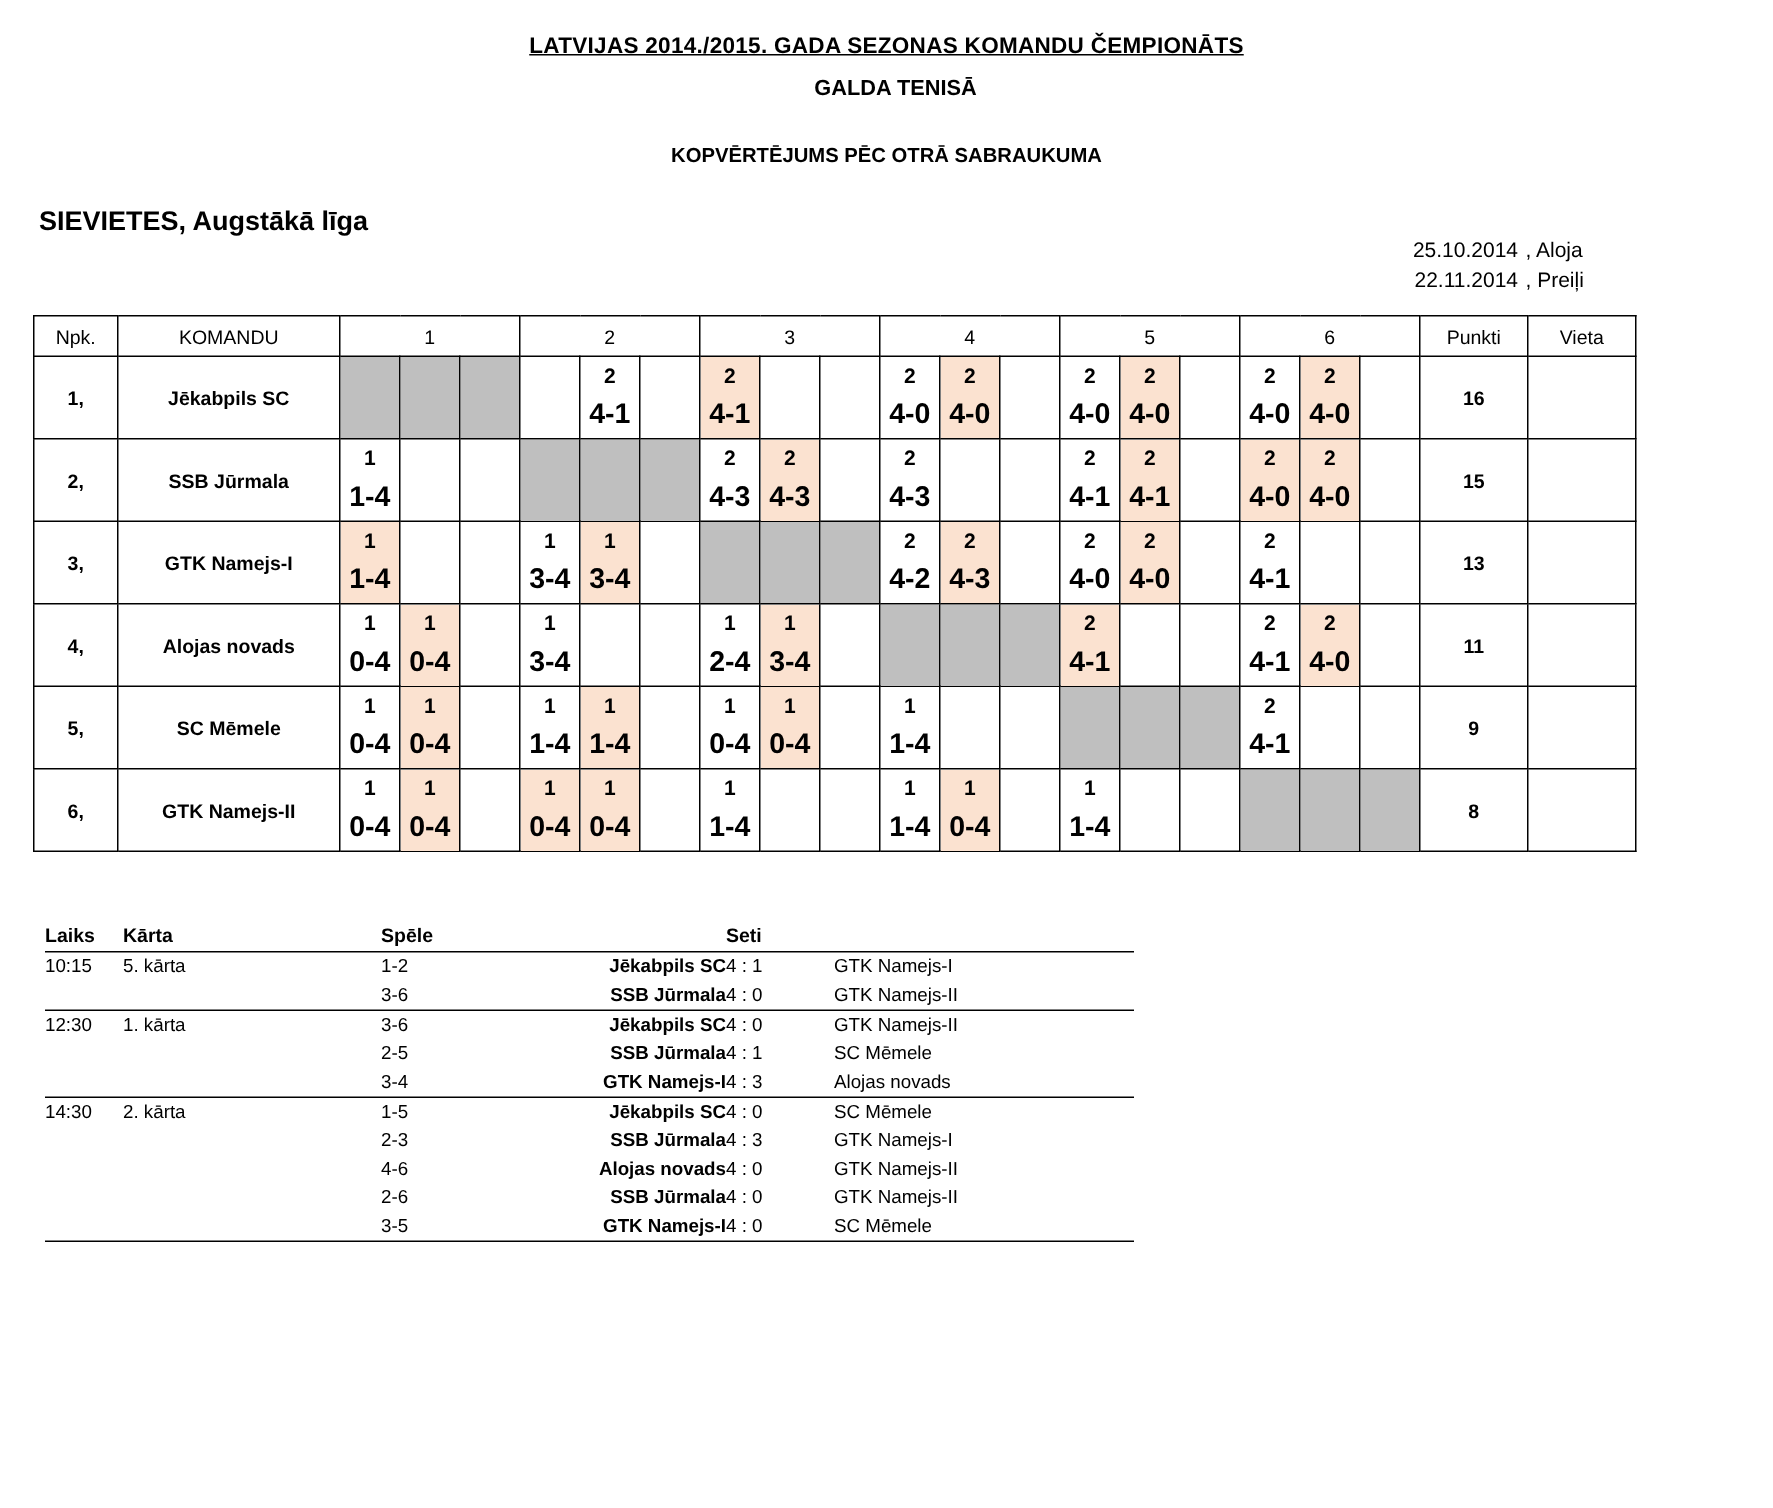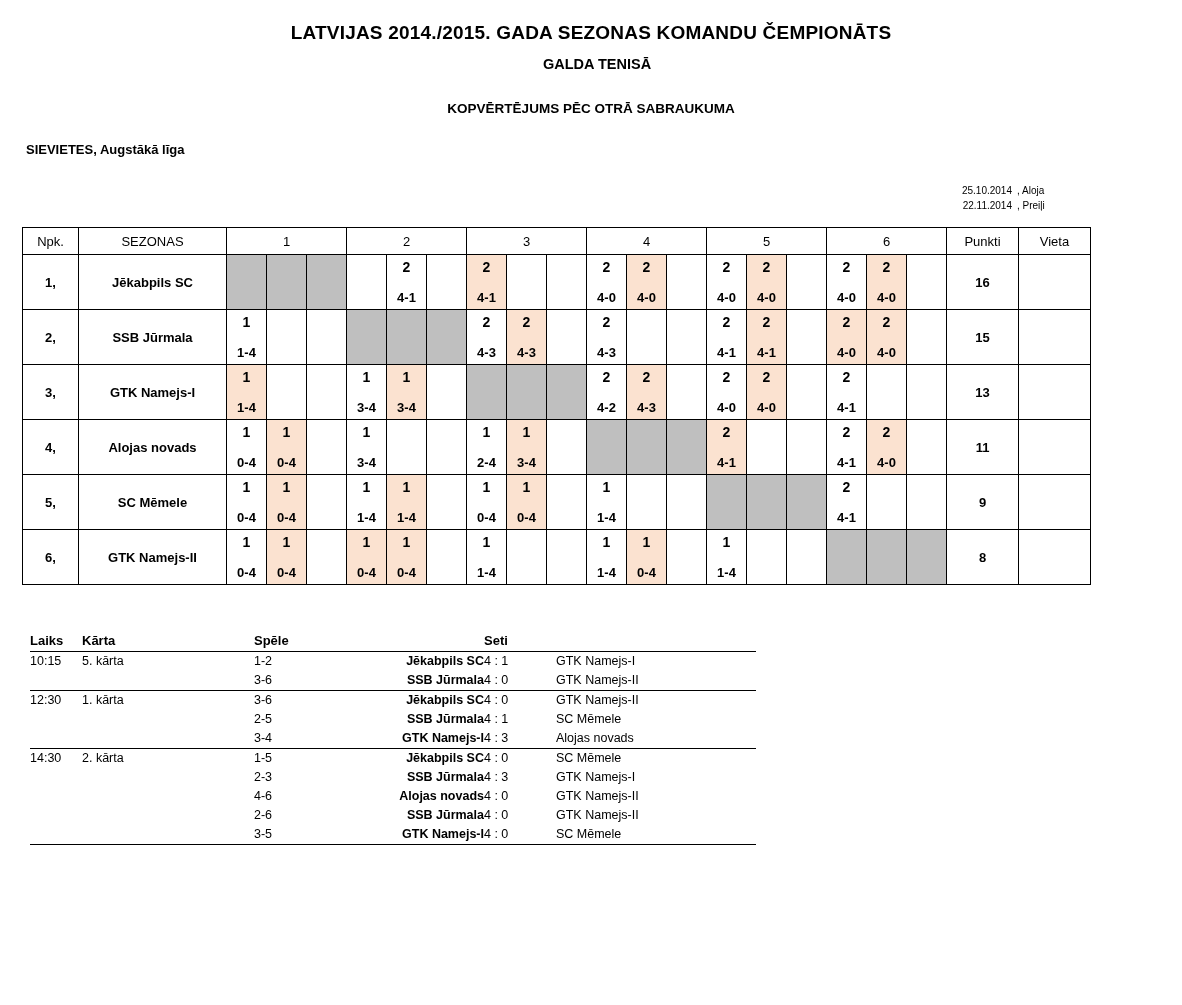--- a/index.html
+++ b/index.html
@@ -19,46 +19,47 @@
     position: relative;
     width: 1182px;
     height: 1005px;
   }
   
   .title-block {
     text-align: center;
     padding-top: 22px;
   }
   .title-line1 {
-    font-size: 19px;
+    font-size: 15px;
     font-weight: bold;
     letter-spacing: 0.2px;
+    text-decoration: underline;
   }
   .title-line2 {
     font-size: 14.5px;
     font-weight: bold;
     margin-top: 12px;
     padding-left: 12px;
   }
   .title-line3 {
     font-size: 13.5px;
     font-weight: bold;
     margin-top: 29px;
   }
   .league-line {
     margin-top: 26px;
     margin-left: 26px;
-    font-size: 13px;
+    font-size: 18px;
     font-weight: bold;
   }
   .dates {
-    margin-top: 28px;
+    margin-top: 0;
     margin-right: 93px;
     text-align: right;
-    font-size: 10px;
+    font-size: 14px;
   }
   .dates .row {
     margin-bottom: 4px;
   }
   .dates .dt {
     display: inline-block;
     width: 88px;
     text-align: right;
   }
   .dates .place {
@@ -122,21 +123,21 @@
     right: 0;
     font-size: 14px;
     font-weight: bold;
     text-align: center;
   }
   .score-cell .bot {
     position: absolute;
     bottom: 4px;
     left: 0;
     right: 0;
-    font-size: 13px;
+    font-size: 19px;
     font-weight: bold;
     text-align: center;
   }
   .team-row td { height: 54px; }
 
   
   .schedule {
     margin-top: 46px;
     margin-left: 30px;
   }
@@ -208,21 +209,21 @@
           <col class="col-sub">
         <col class="col-sub">
           <col class="col-sub">
           <col class="col-sub">
         <col class="col-pts">
           <col class="col-vieta">
       </colgroup>
       <tbody>
           <tr class="hdr-row">
         <td>Npk.</td>
-        <td>SEZONAS</td>
+        <td>KOMANDU</td>
         <td colspan="3">1</td>
         <td colspan="3">2</td>
         <td colspan="3">3</td>
         <td colspan="3">4</td>
         <td colspan="3">5</td>
         <td colspan="3">6</td>
         <td>Punkti</td>
         <td>Vieta</td>
       </tr>
       </tbody>

